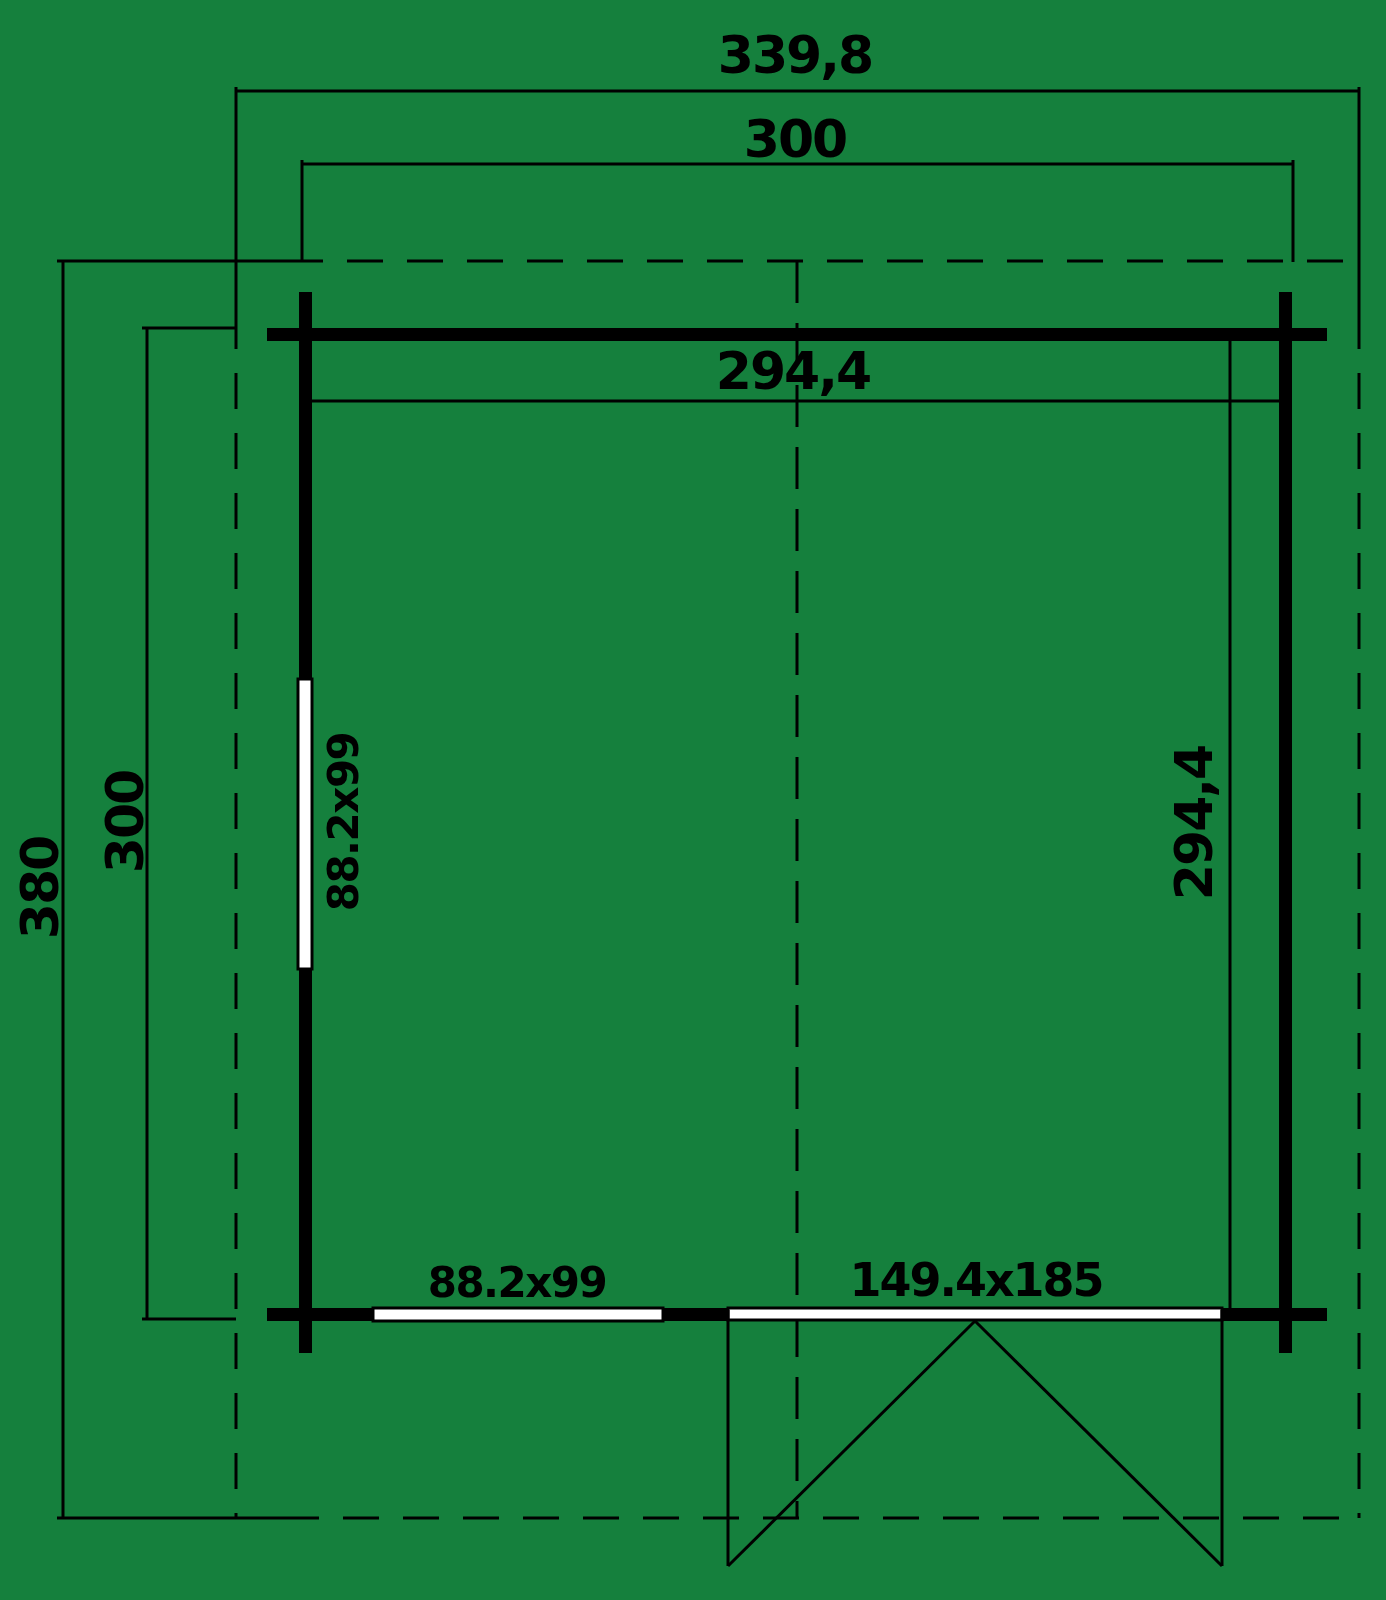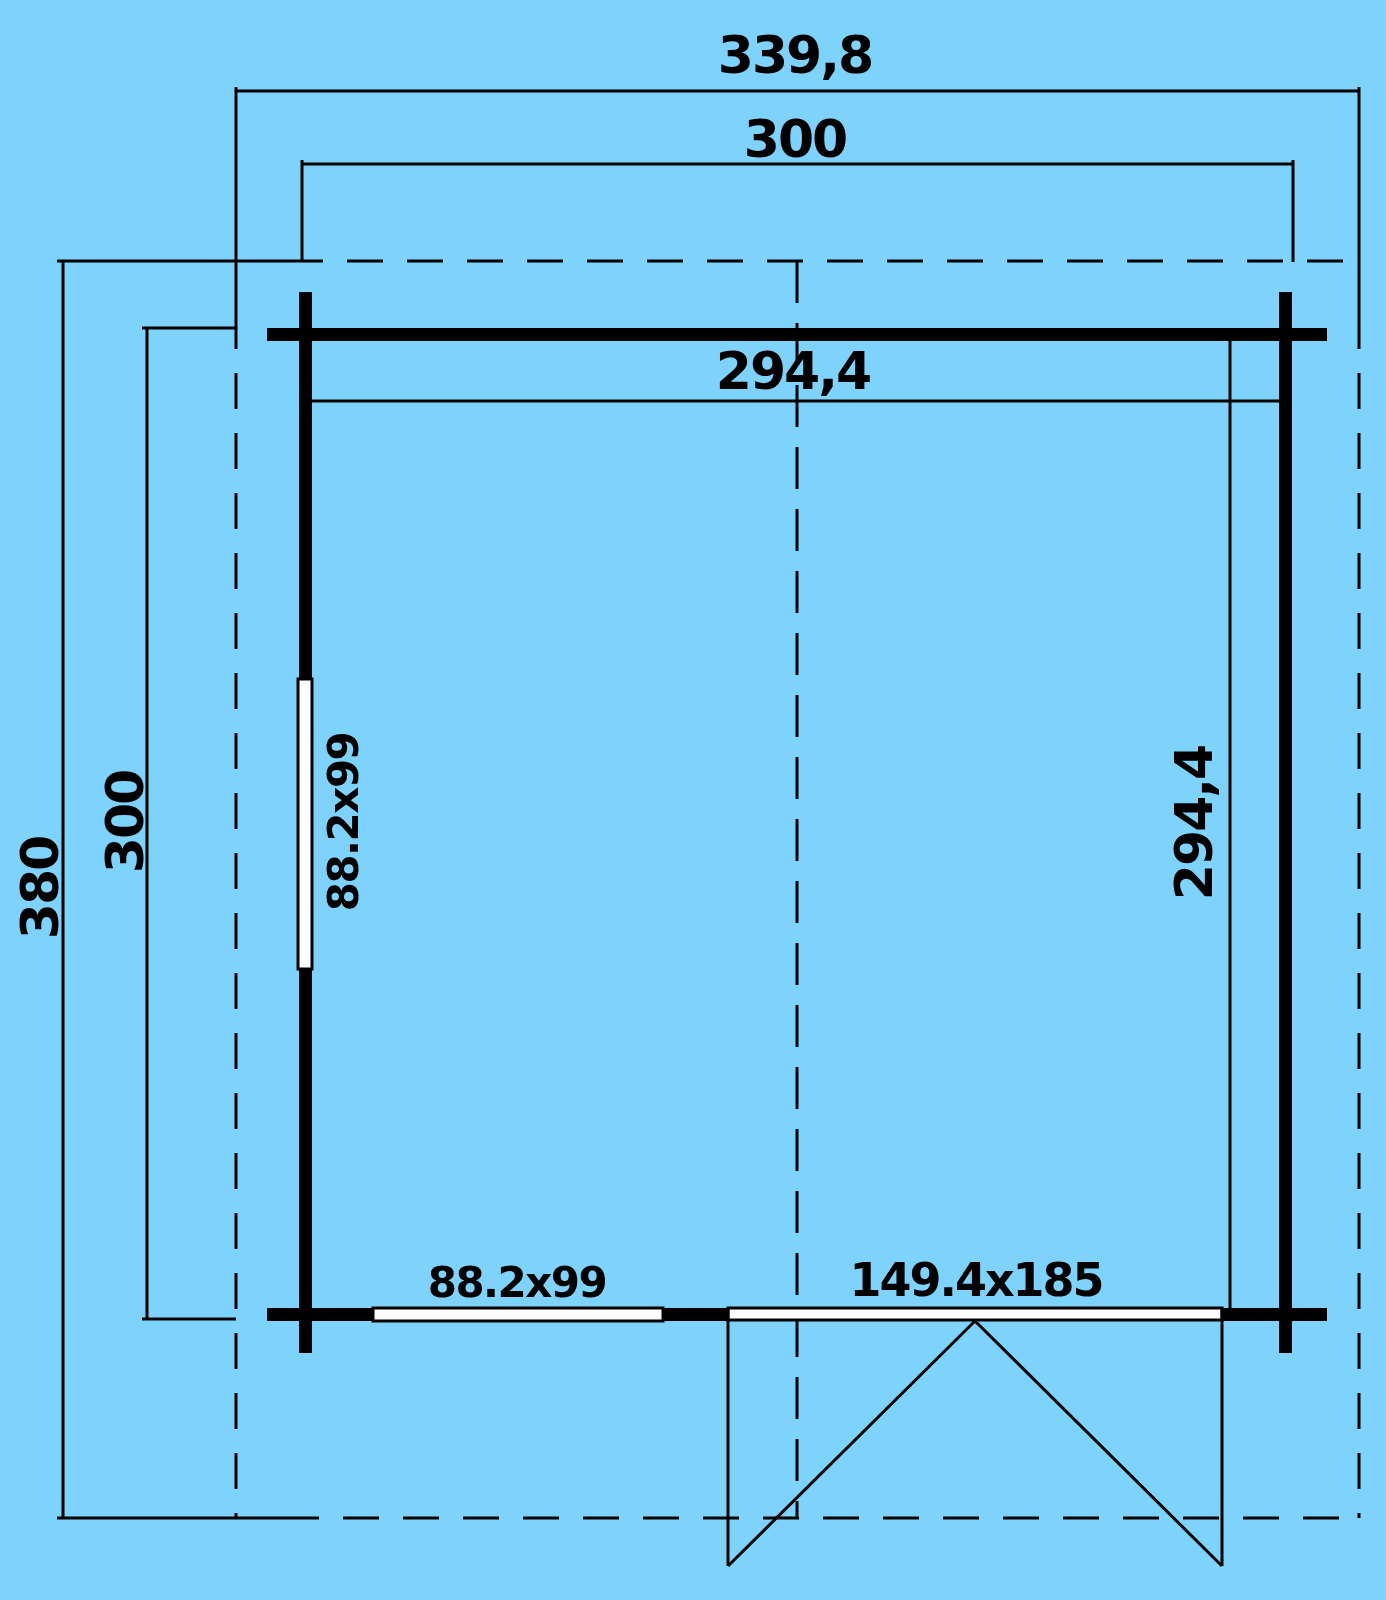--- a/index.html
+++ b/index.html
@@ -3,21 +3,21 @@
 <meta charset="utf-8">
 <style>
   html, body {
     margin: 0;
     padding: 0;
     background: #ffffff;
   }
   .stage {
     width: 1386px;
     height: 1600px;
-    background: #7dd3fc;
+    background: #15803d;
     position: relative;
     overflow: hidden;
   }
   svg { display: block; }
   .lbl {
     font-family: "DejaVu Sans", "Liberation Sans", sans-serif;
     font-weight: bold;
     fill: #000;
   }
   .lbl-main { font-size: 52px; letter-spacing: -2px; }

